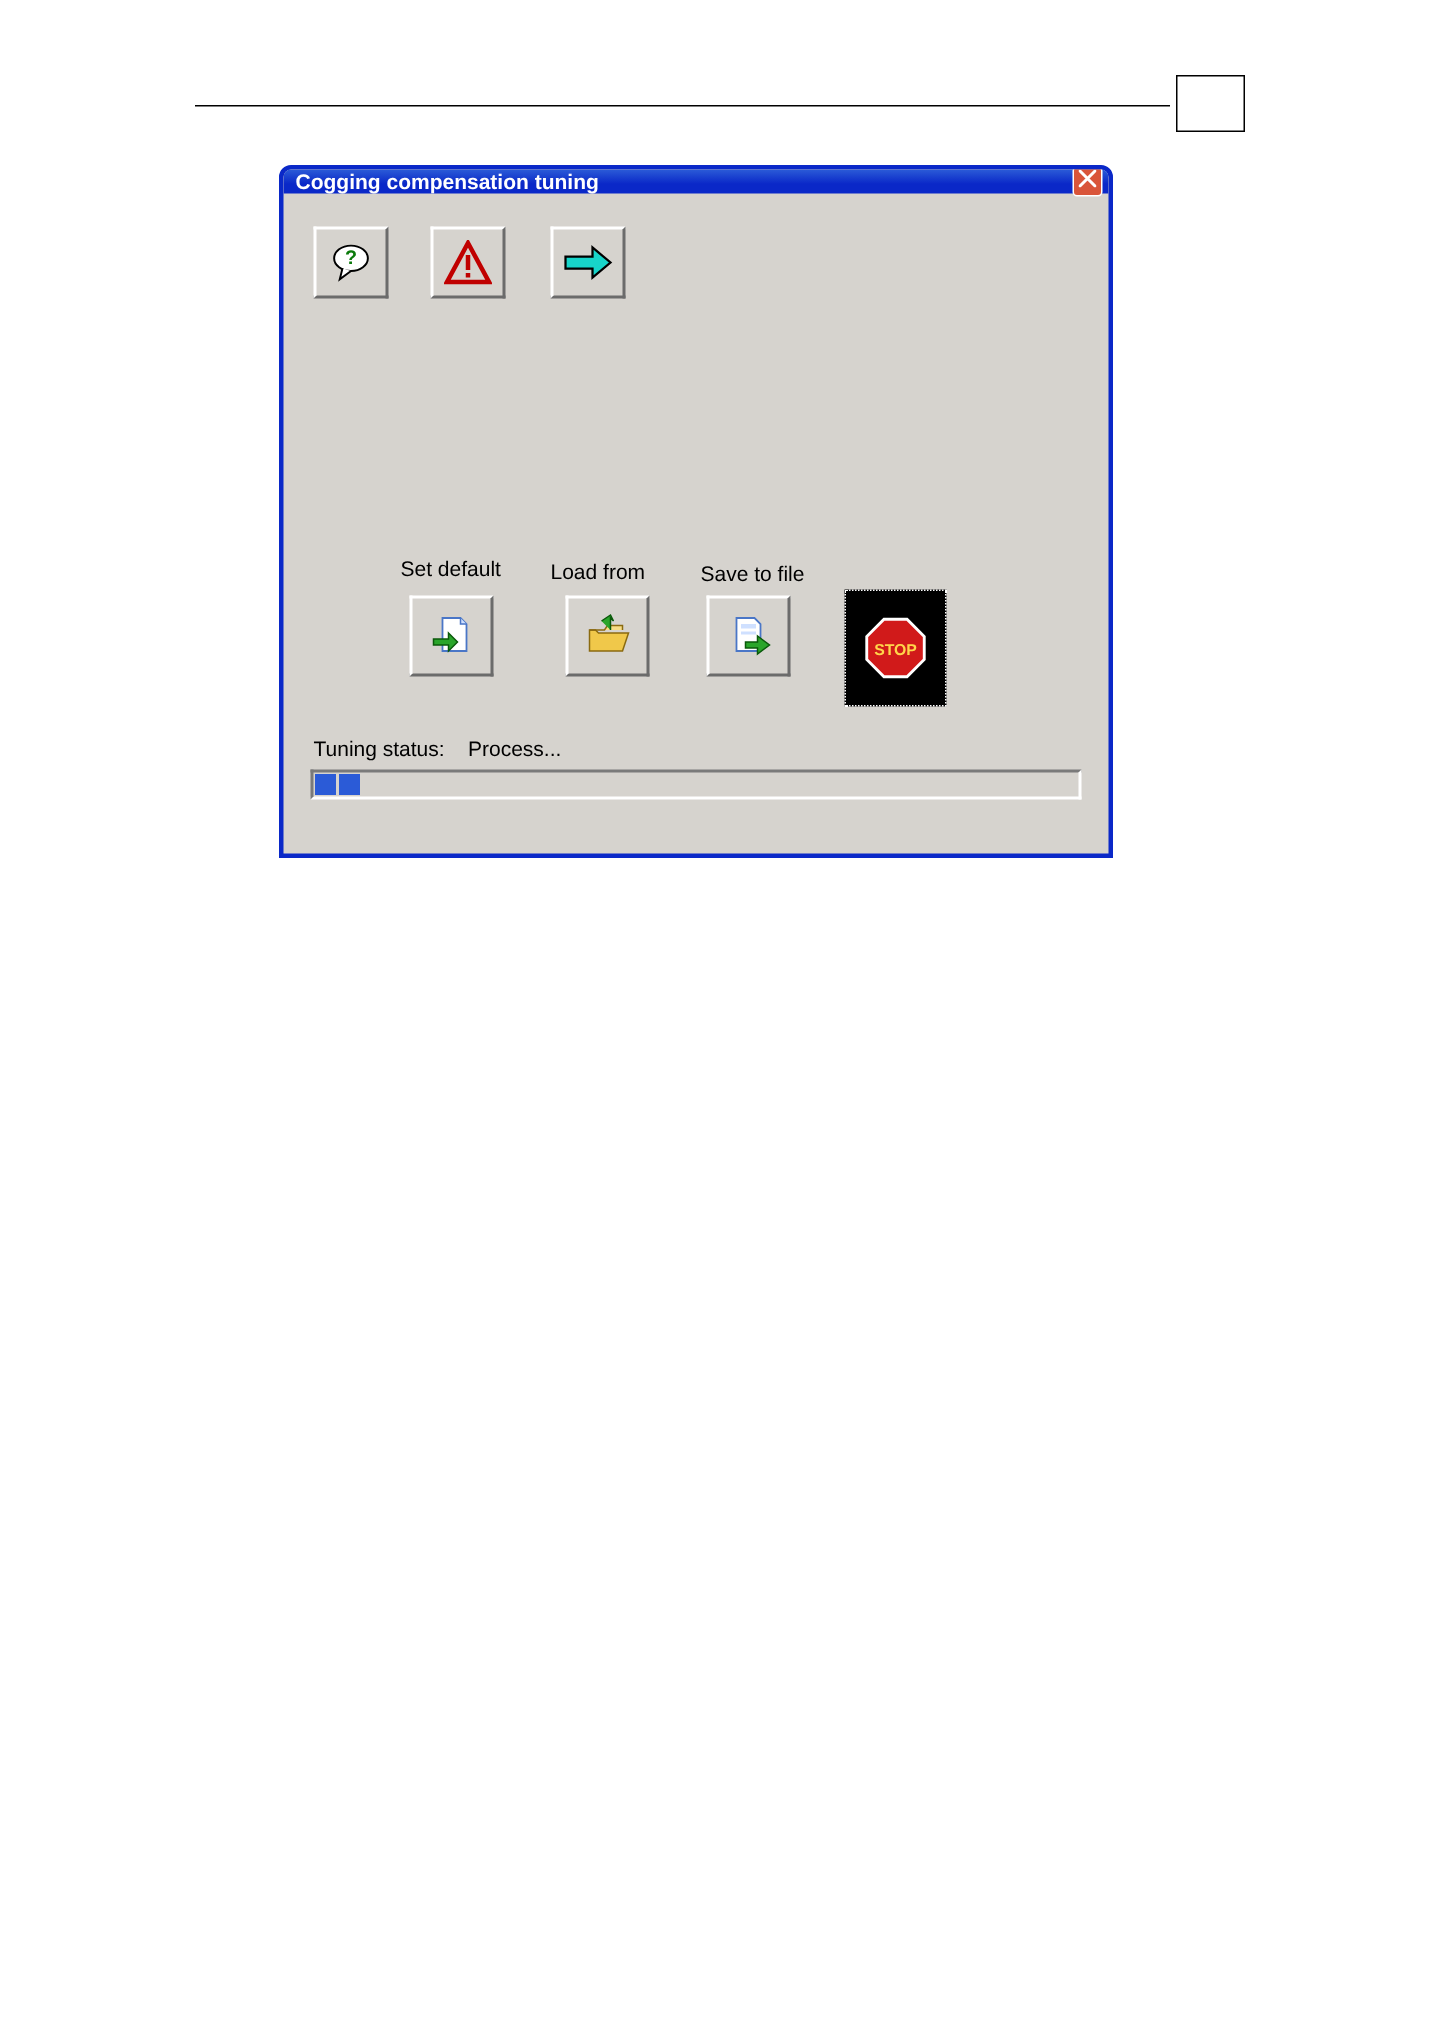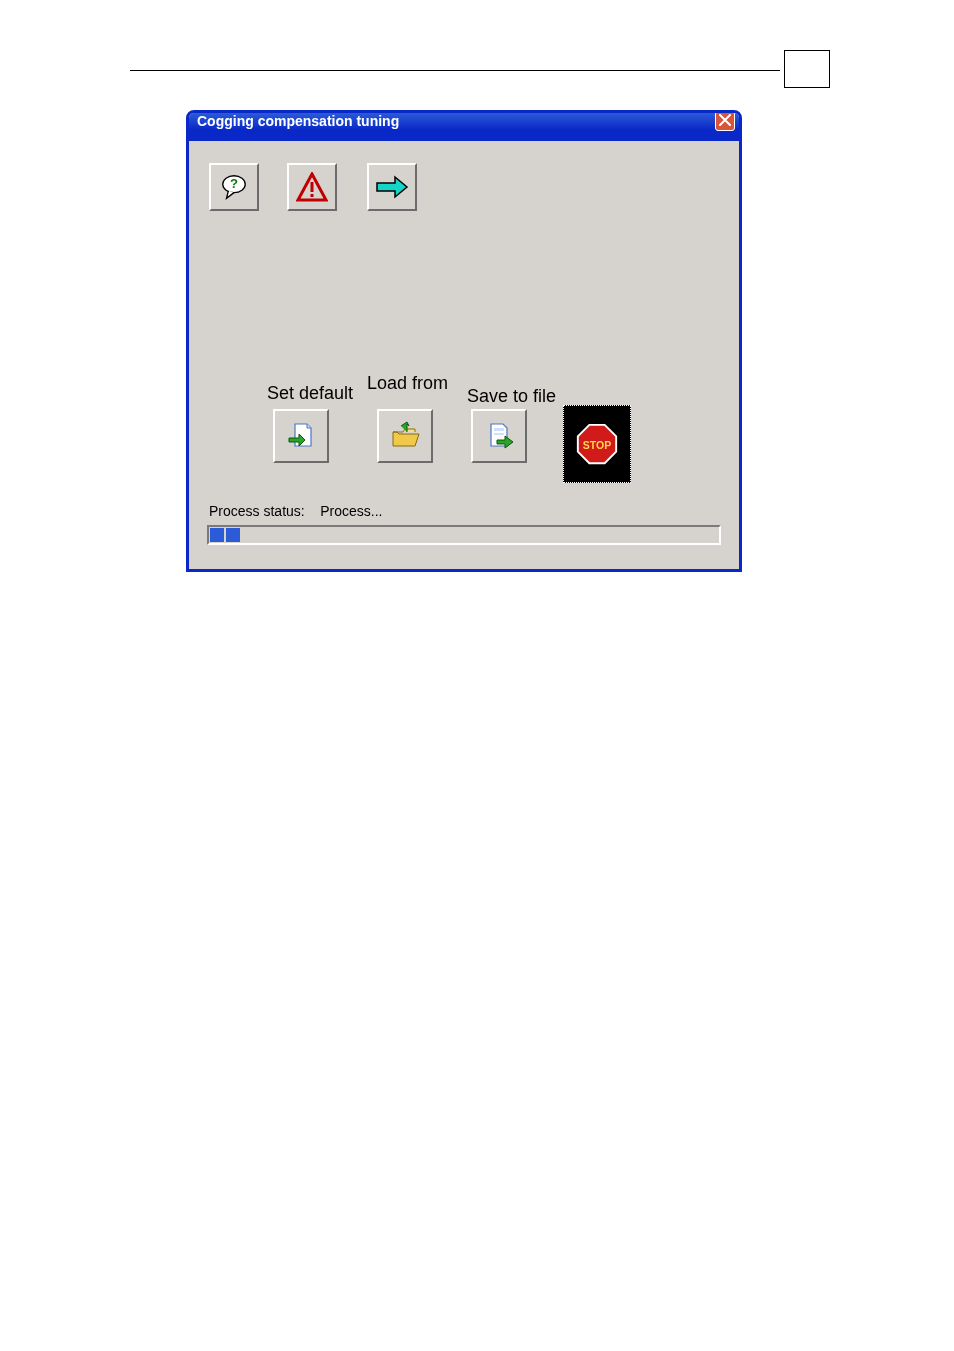--- a/index.html
+++ b/index.html
@@ -46,21 +46,21 @@
     box-sizing: border-box;
     border-top-left-radius: 8px;
     border-top-right-radius: 8px;
     overflow: hidden;
   }
   .titlebar {
     height: 16px;
     background: linear-gradient(#2b5bd7, #0a28c8 60%, #0a28c8);
     display: flex;
     align-items: center;
-    padding: 0 4px 12px 8px;
+    padding: 0 4px 0 8px;
   }
   .title-text {
     color: #fff;
     font-size: 14px;
     font-weight: bold;
     flex: 1;
   }
   .close-btn {
     width: 20px;
     height: 20px;
@@ -94,21 +94,21 @@
     justify-content: center;
     box-sizing: border-box;
   }
 
   .help-btn { left: 20px; top: 22px; }
   .warn-btn { left: 98px; top: 22px; }
   .arrow-btn { left: 178px; top: 22px; }
 
   .lbl {
     position: absolute;
-    font-size: 18px;
+    font-size: 14px;
     color: #000;
   }
 
   .setdefault-btn { left: 84px; top: 268px; width: 56px; height: 54px; }
   .loadfrom-btn   { left: 188px; top: 268px; width: 56px; height: 54px; }
   .savetofile-btn { left: 282px; top: 268px; width: 56px; height: 54px; }
 
   .stop-btn-wrap {
     position: absolute;
     left: 374px;
@@ -146,21 +146,21 @@
     padding: 1px;
     gap: 2px;
   }
   .progress-seg {
     width: 14px;
     height: 14px;
     background: #2b5bd7;
   }
 
   .label-setdefault { left: 78px; top: 242px; }
-  .label-loadfrom   { left: 178px; top: 232px; }
+  .label-loadfrom   { left: 178px; top: 244px; }
   .label-savetofile { left: 278px; top: 245px; }
 
   .icon-svg { display:block; }
 </style>
 </head>
 <body>
 
 <div class="page-header">
   <div class="page-header-line"></div>
   <div class="page-header-box"></div>
@@ -246,21 +246,21 @@
     <div class="stop-btn-wrap">
       <span>
         <svg class="icon-svg" width="46" height="46" viewBox="0 0 48 48">
           <polygon points="16,4 32,4 44,16 44,32 32,44 16,44 4,32 4,16" fill="#d11a1a" stroke="#fff" stroke-width="2"></polygon>
           <text x="24" y="29" text-anchor="middle" font-size="11" font-weight="bold" fill="#ffd54a">STOP</text>
         </svg>
       </span>
     </div>
 
     <div class="process-status">
-      <span>Process status:</span>
+      <span>Tuning status:</span>
       <span>&nbsp;&nbsp;</span>
       <span>Process...</span>
     </div>
 
     <div class="progress">
       <div class="progress-seg"></div>
       <div class="progress-seg"></div>
     </div>
 
   </div>

